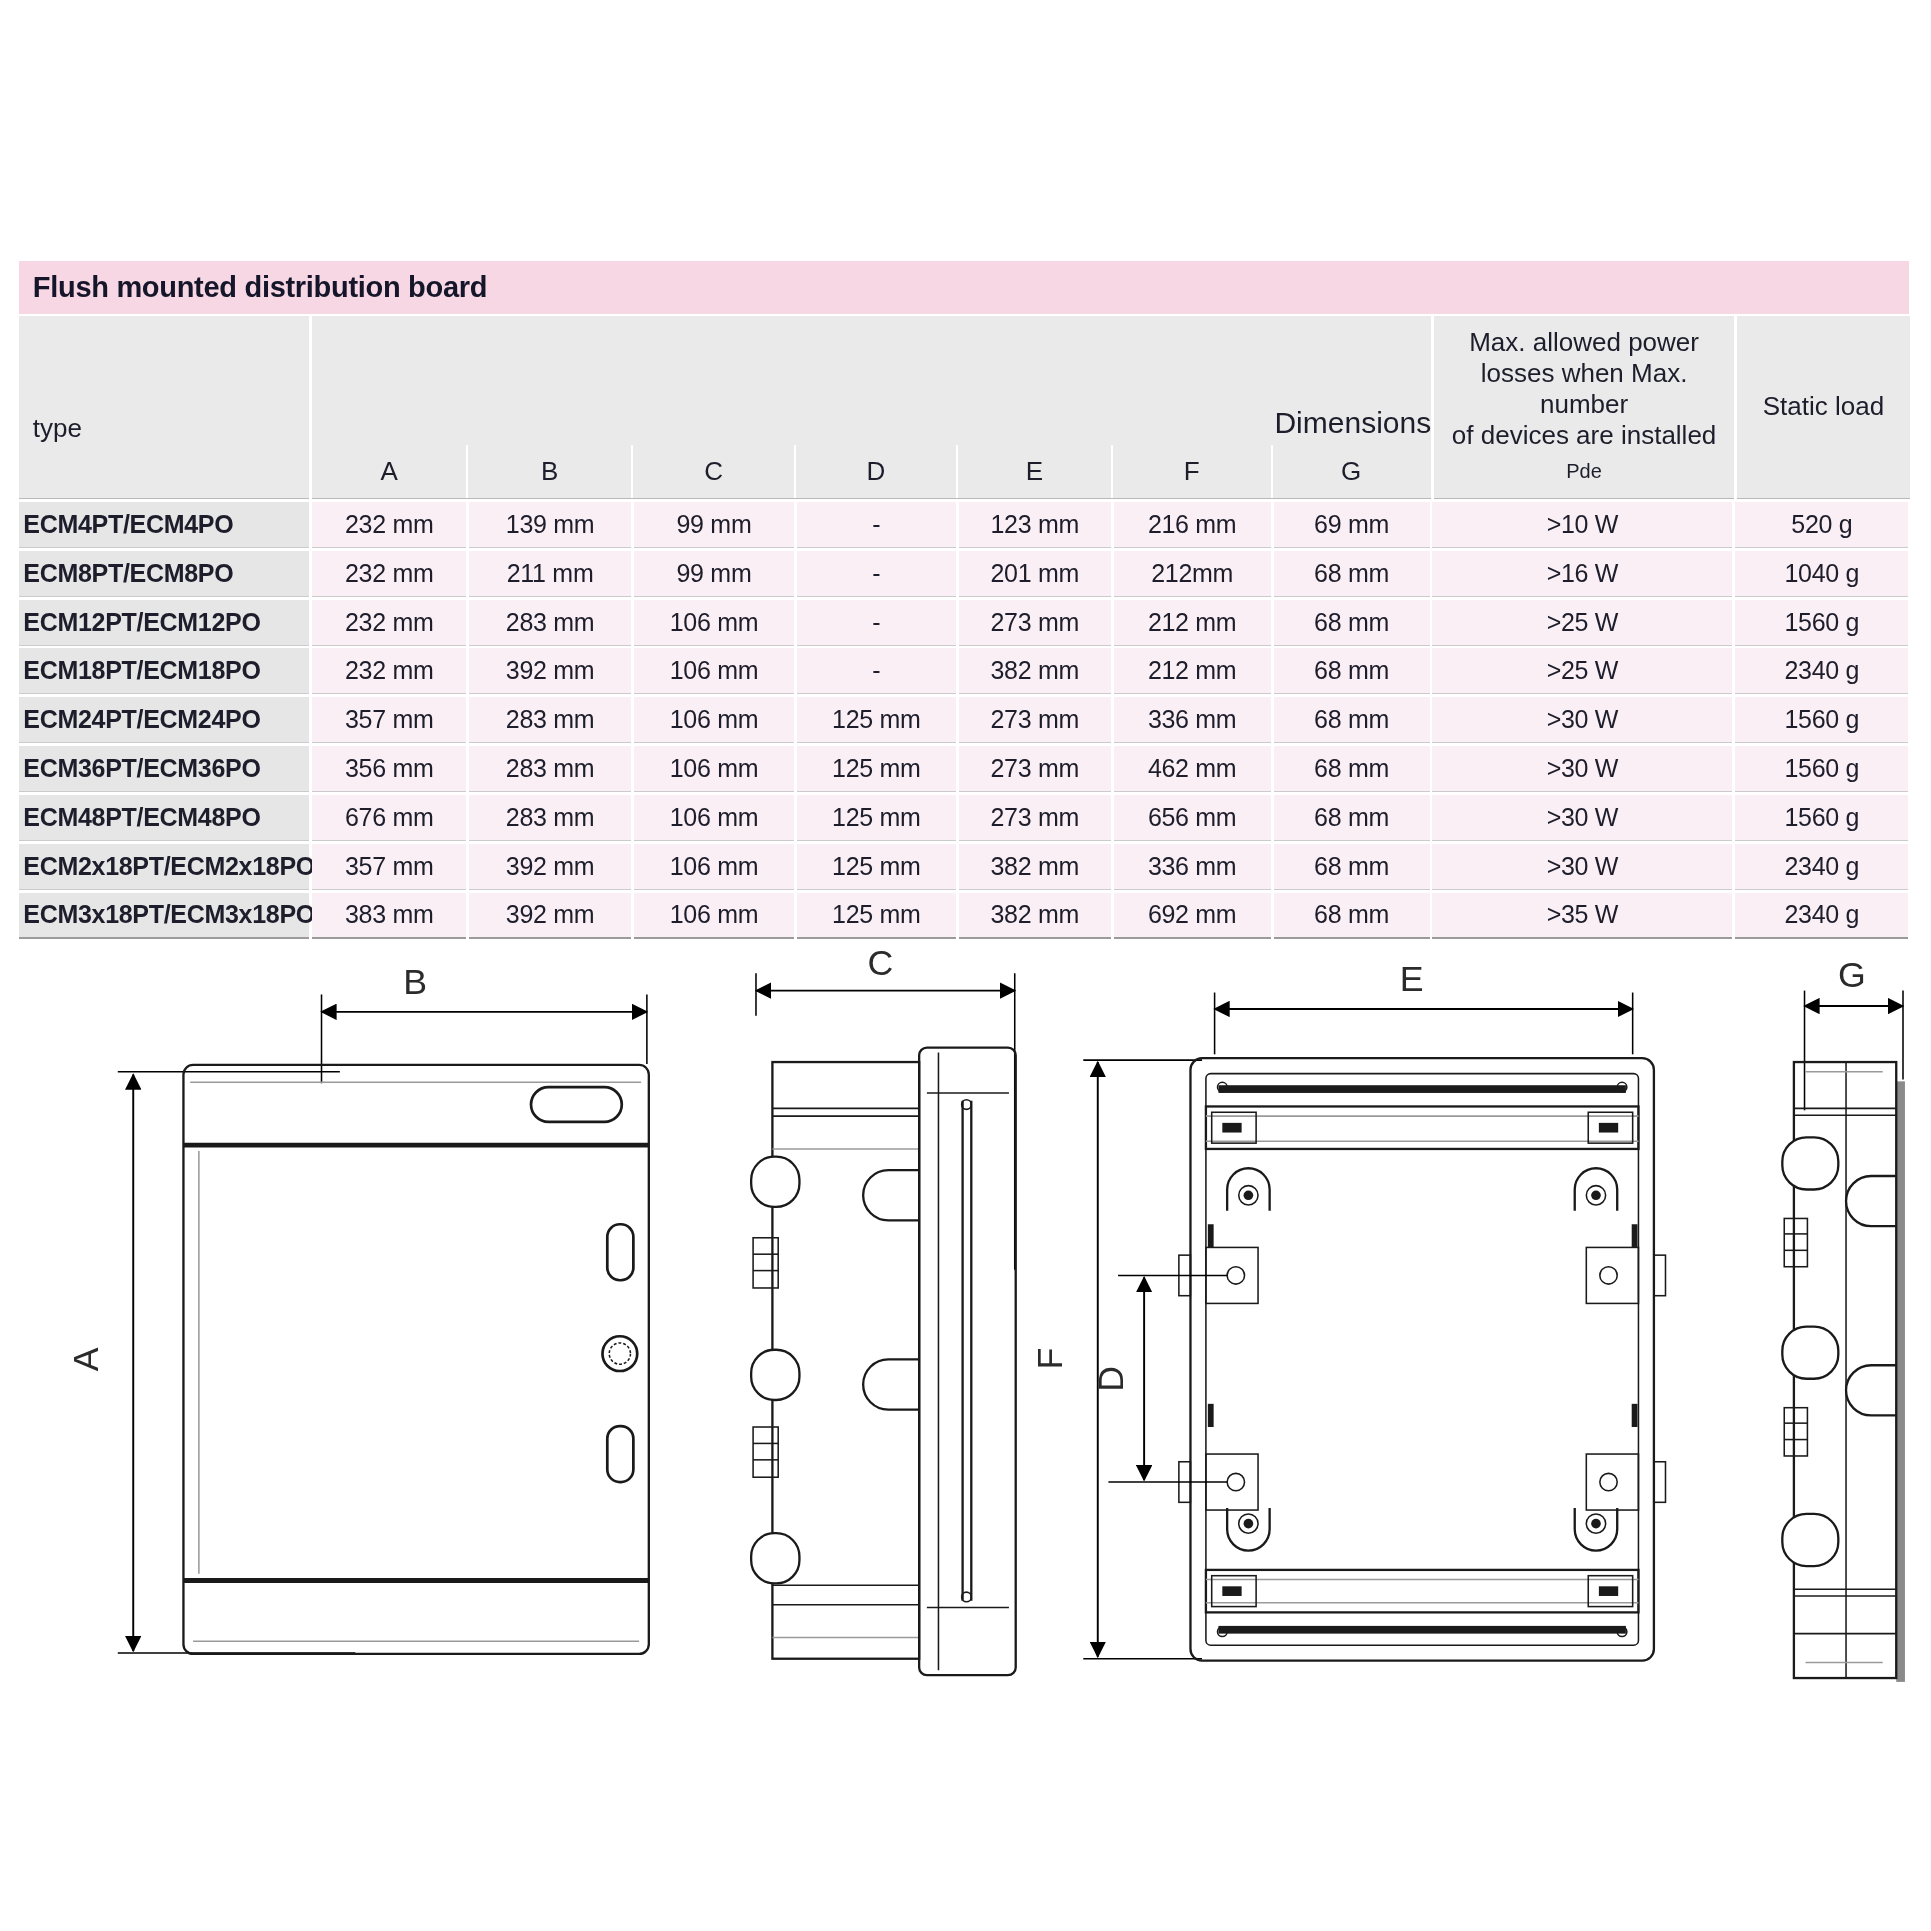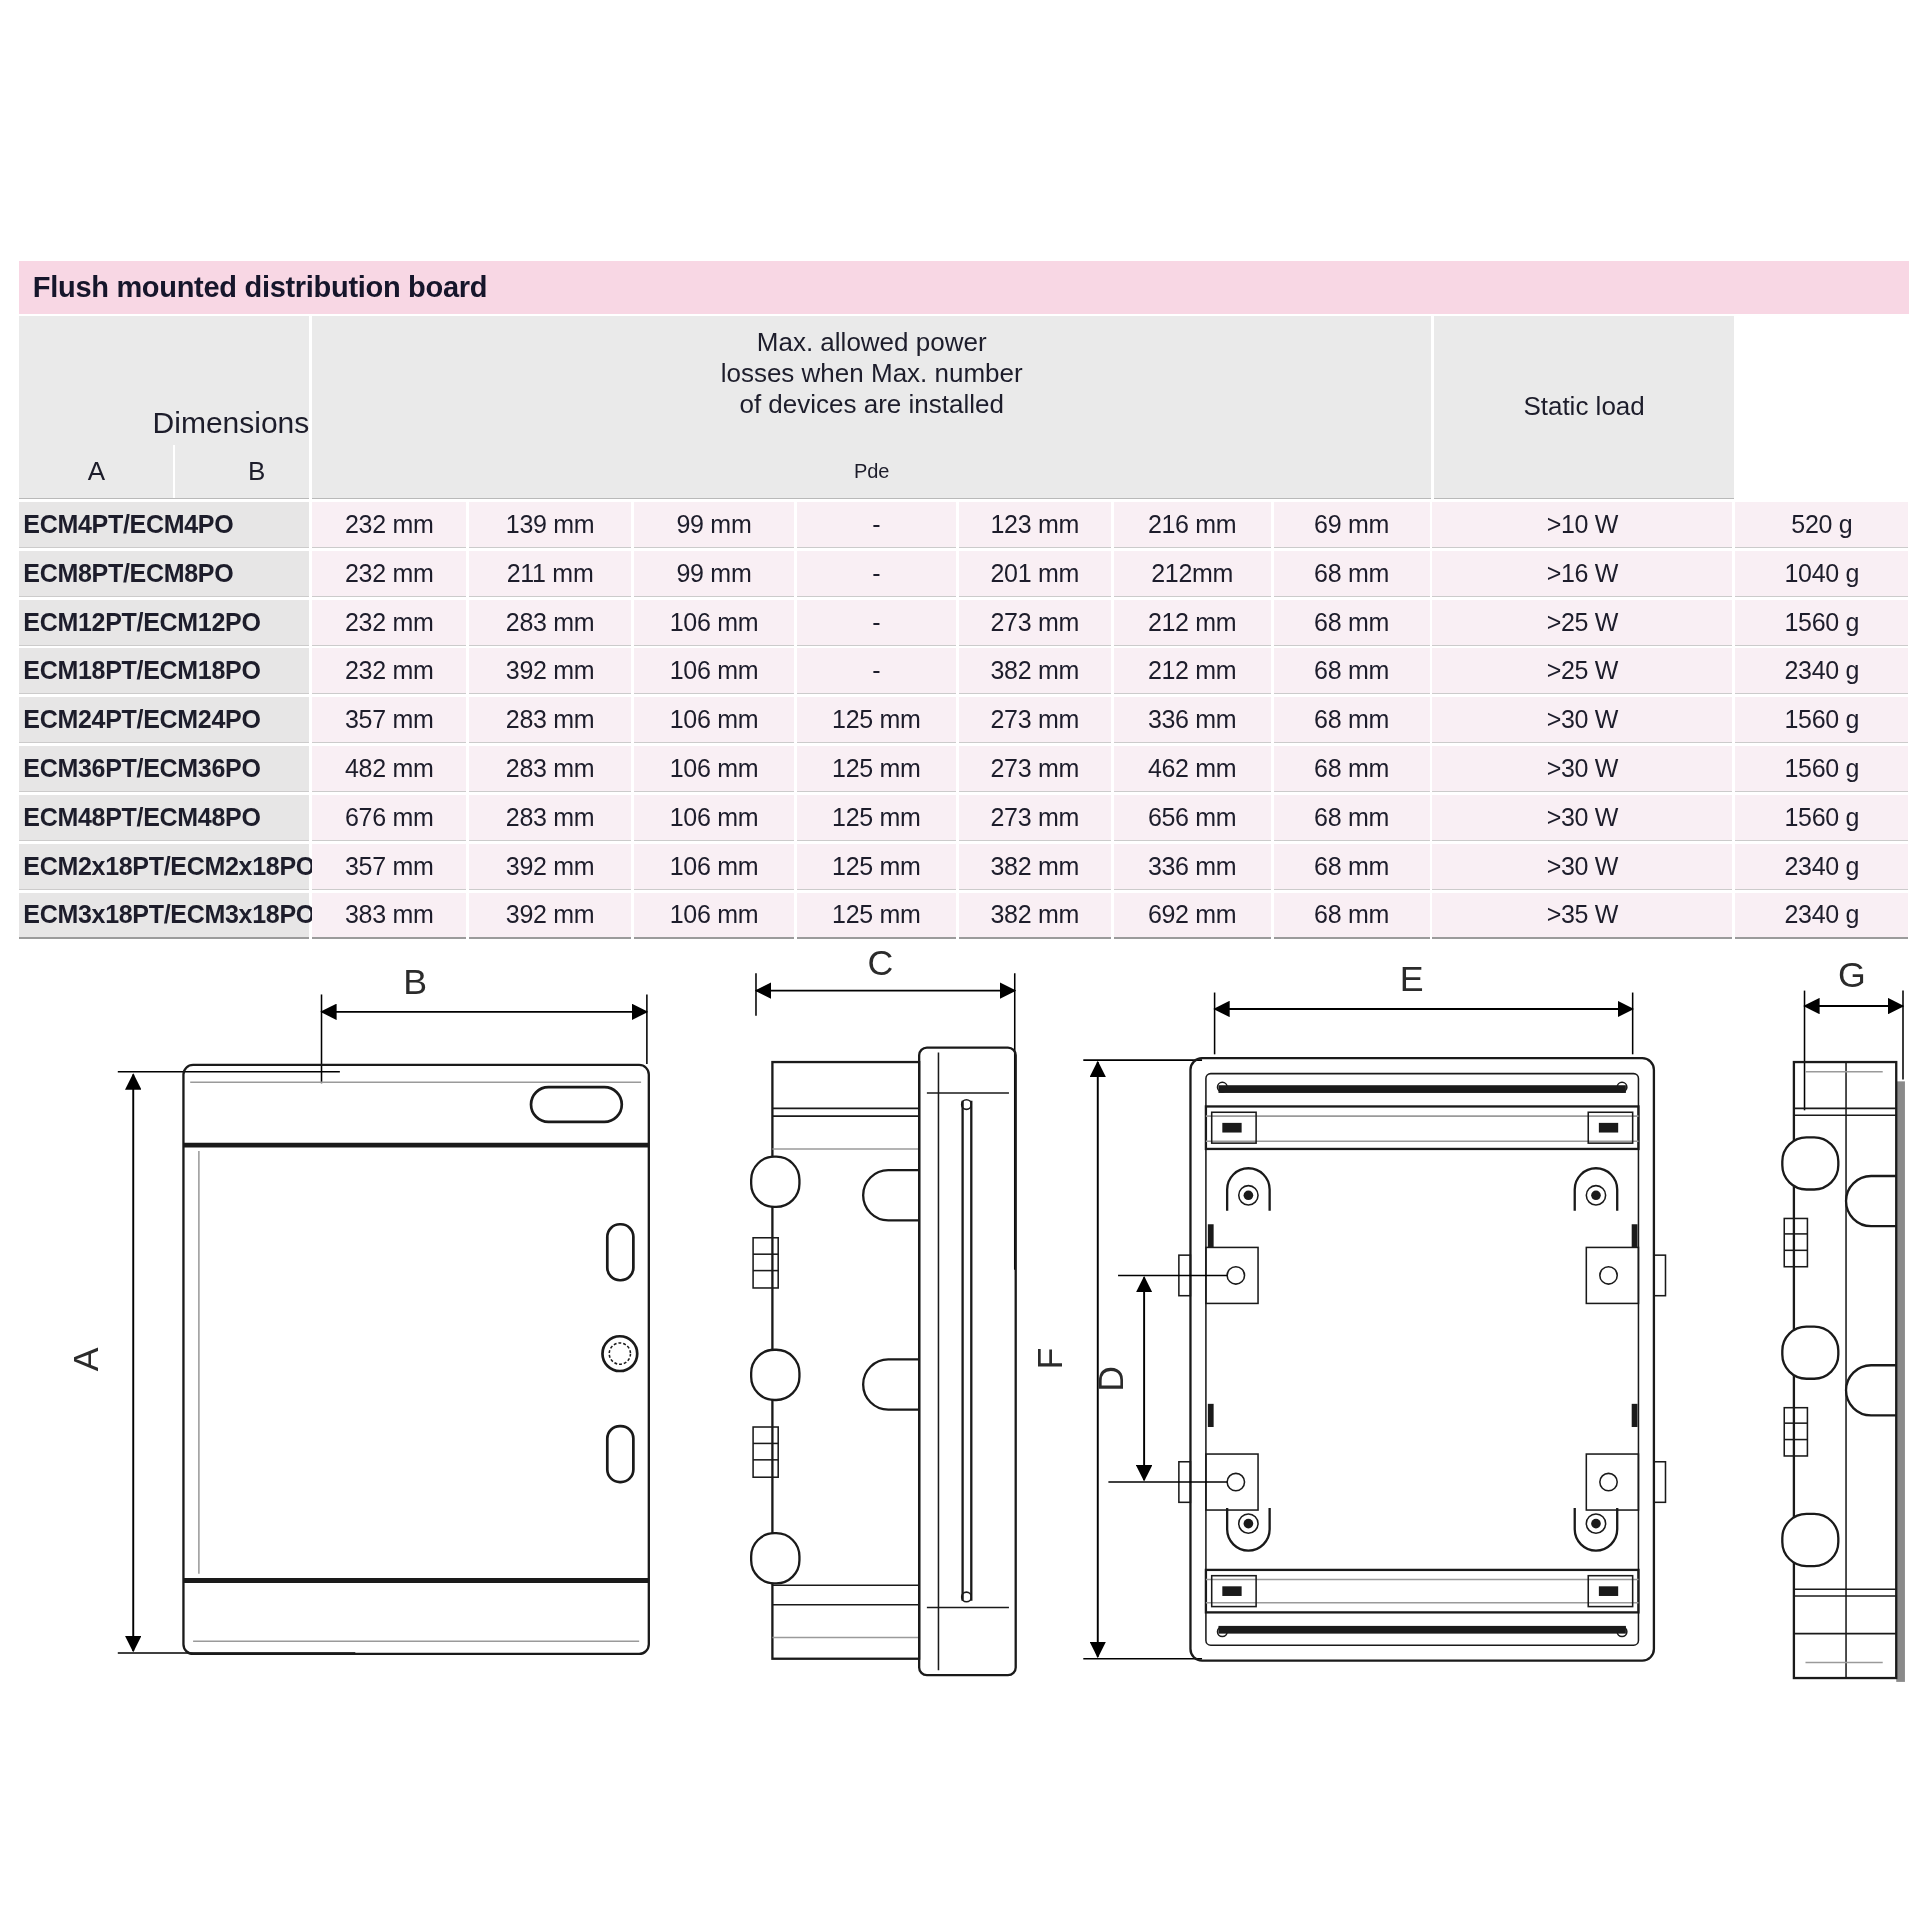--- a/index.html
+++ b/index.html
@@ -67,20 +67,21 @@
 </style>
 </head>
 <body>
 
 <div class="table-wrap">
   <div class="title-bar">
     <span class="t">Flush mounted distribution board</span>
   </div>
 
   <div class="thead">
+    <div class="hcell type-h">type</div>
 
     <div class="hcell">
       <div class="dims-label">Dimensions</div>
       <div class="dims-subrow">
         <div class="dimletter">A</div>
         <div class="dimletter">B</div>
         <div class="dimletter">C</div>
         <div class="dimletter">D</div>
         <div class="dimletter">E</div>
         <div class="dimletter">F</div>
@@ -156,21 +157,21 @@
         <div class="cell">106 mm</div>
         <div class="cell">125 mm</div>
         <div class="cell">273 mm</div>
         <div class="cell">336 mm</div>
         <div class="cell">68 mm</div>
         <div class="cell">&gt;30 W</div>
         <div class="cell">1560 g</div>
       </div>
       <div class="trow">
         <div class="cell typecell">ECM36PT/ECM36PO</div>
-        <div class="cell">482 mm</div>
+        <div class="cell">356 mm</div>
         <div class="cell">283 mm</div>
         <div class="cell">106 mm</div>
         <div class="cell">125 mm</div>
         <div class="cell">273 mm</div>
         <div class="cell">462 mm</div>
         <div class="cell">68 mm</div>
         <div class="cell">&gt;30 W</div>
         <div class="cell">1560 g</div>
       </div>
       <div class="trow">

